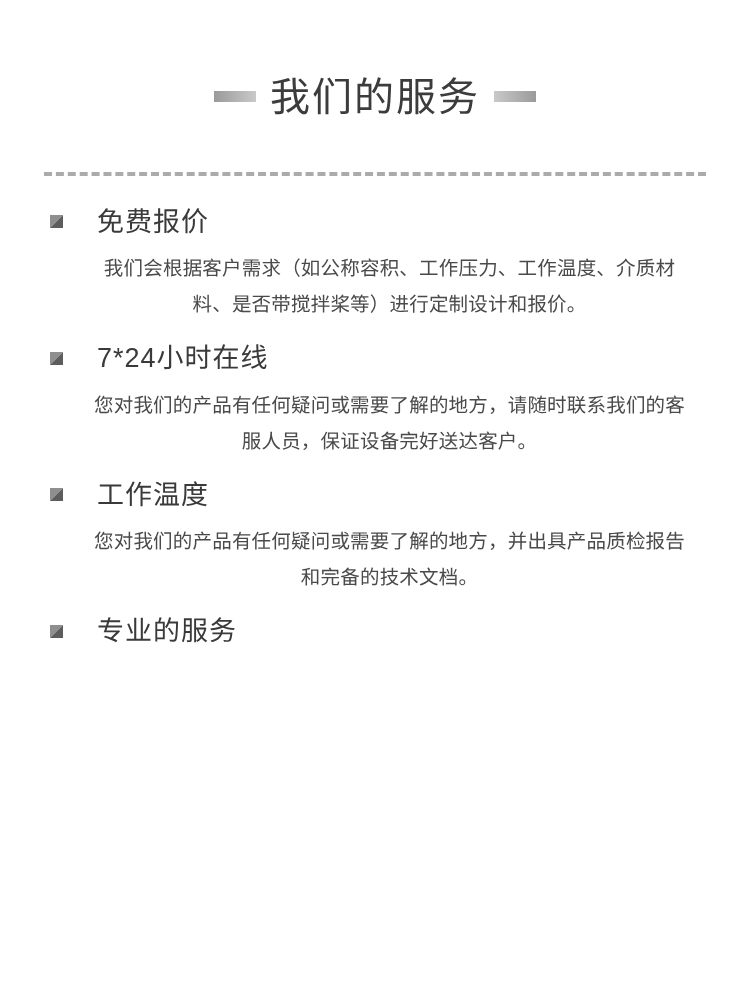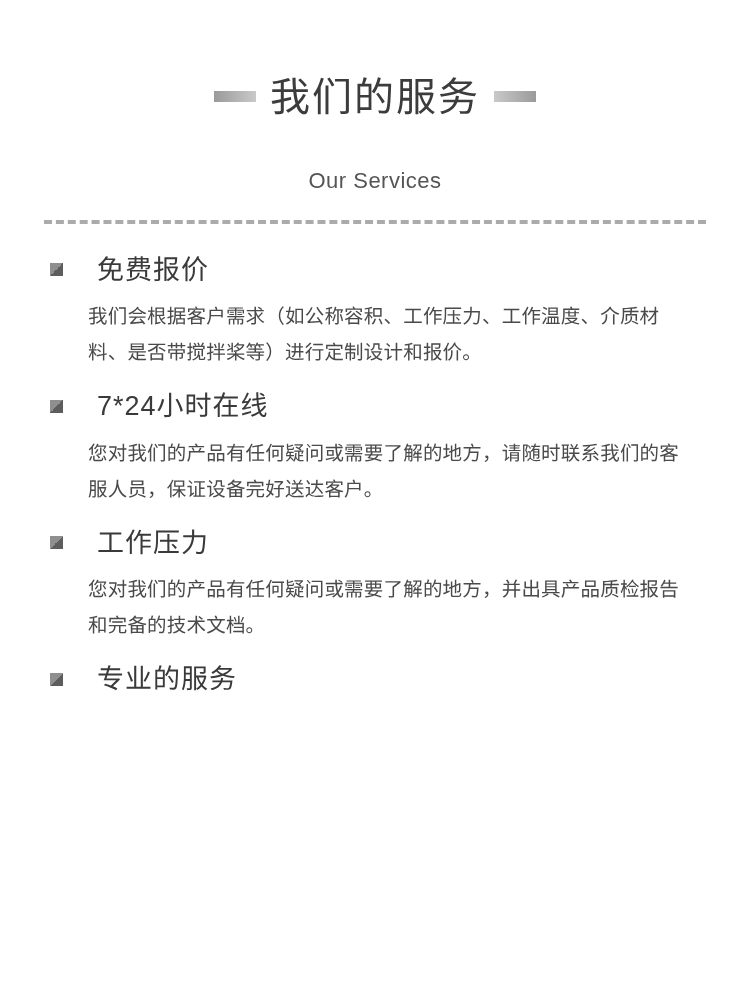--- a/index.html
+++ b/index.html
@@ -96,34 +96,34 @@
     margin-top: 12px;
     padding-left: 33px;
     font-size: 19.5px;
     line-height: 1.85;
     color: #4a4a4a;
     letter-spacing: 0.2px;
     max-width: 625px;
   }
   .item-body p {
     margin: 11px;
+    text-align: center;
   }
 </style>
 </head>
 <body>
 
 <div class="page">
 
   <div class="header">
     <div class="title-row">
       <span class="title-bar left"></span>
       <h1 class="main-title">我们的服务</h1>
       <span class="title-bar right"></span>
     </div>
-    <div class="sub-title">Our Services</div>
   </div>
 
   <div class="divider"></div>
 
   <div class="items">
 
     <div class="item">
       <div class="item-head">
         <span class="bullet"></span>
         <span class="item-title">免费报价</span>
@@ -139,21 +139,21 @@
         <span class="item-title">7*24小时在线</span>
       </div>
       <div class="item-body">
         <p>您对我们的产品有任何疑问或需要了解的地方，请随时联系我们的客服人员，保证设备完好送达客户。</p>
       </div>
     </div>
 
     <div class="item">
       <div class="item-head">
         <span class="bullet"></span>
-        <span class="item-title">工作压力</span>
+        <span class="item-title">工作温度</span>
       </div>
       <div class="item-body">
         <p>您对我们的产品有任何疑问或需要了解的地方，并出具产品质检报告和完备的技术文档。</p>
       </div>
     </div>
 
     <div class="item">
       <div class="item-head">
         <span class="bullet"></span>
         <span class="item-title">专业的服务</span>

